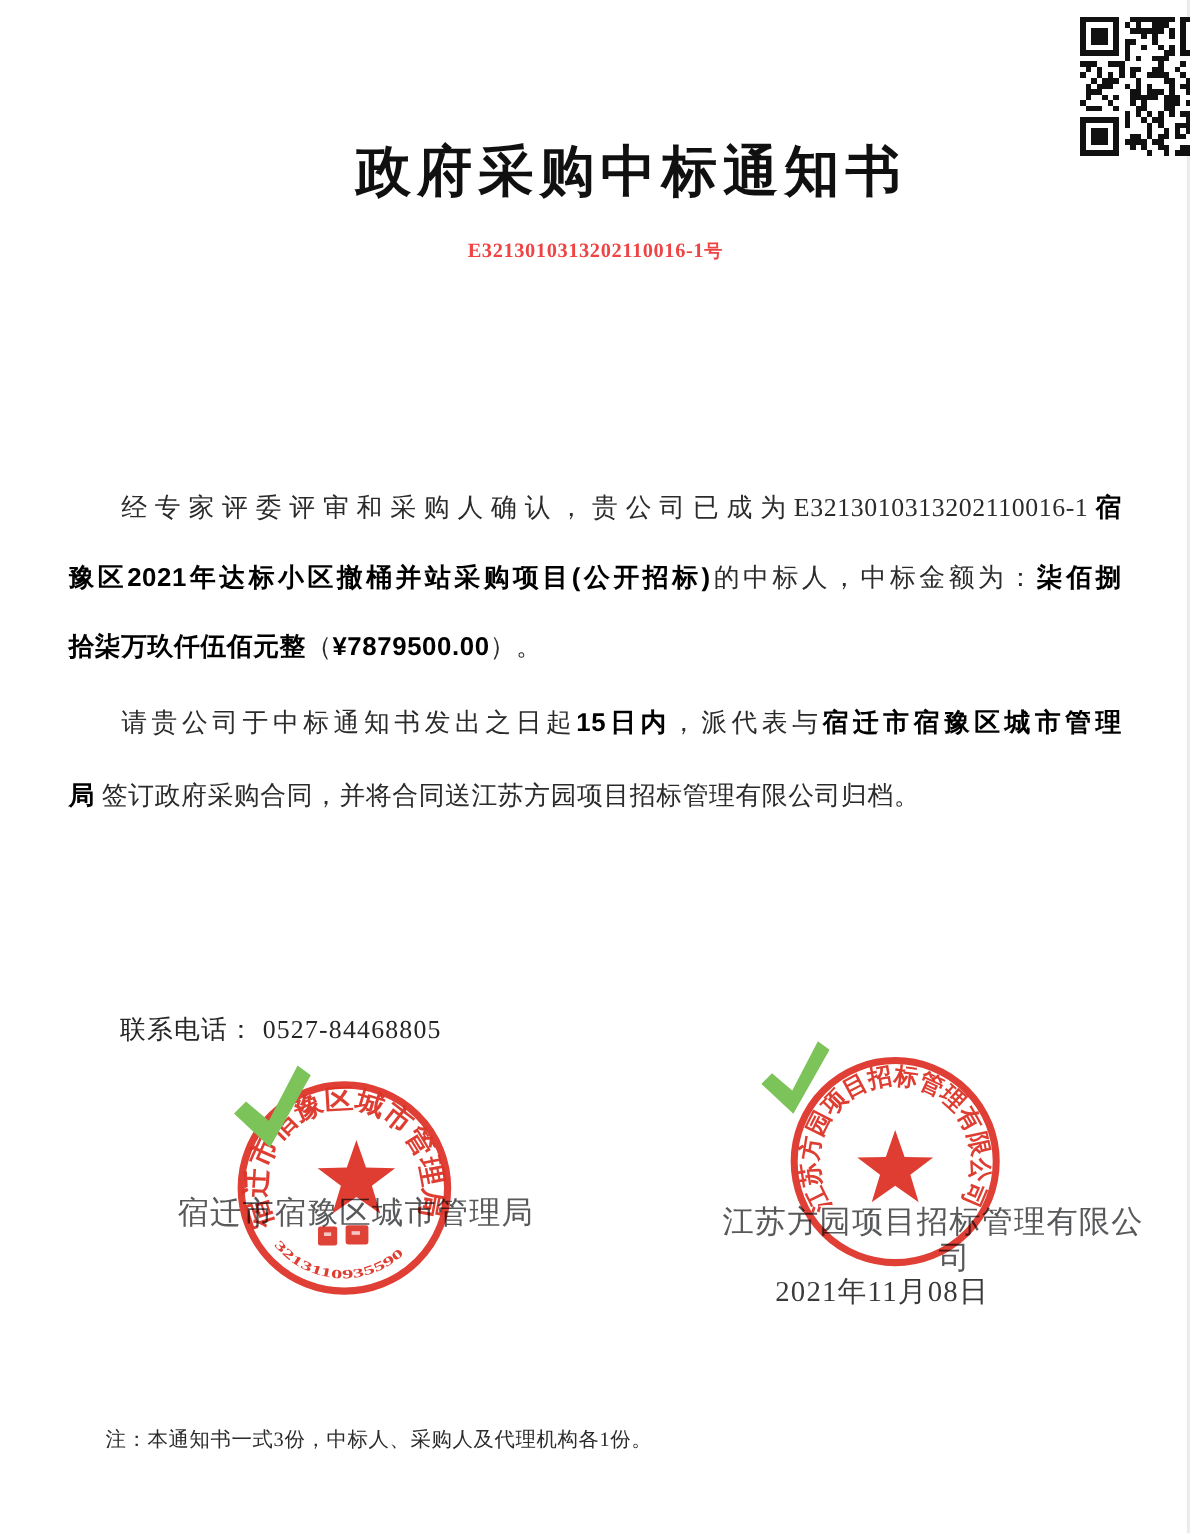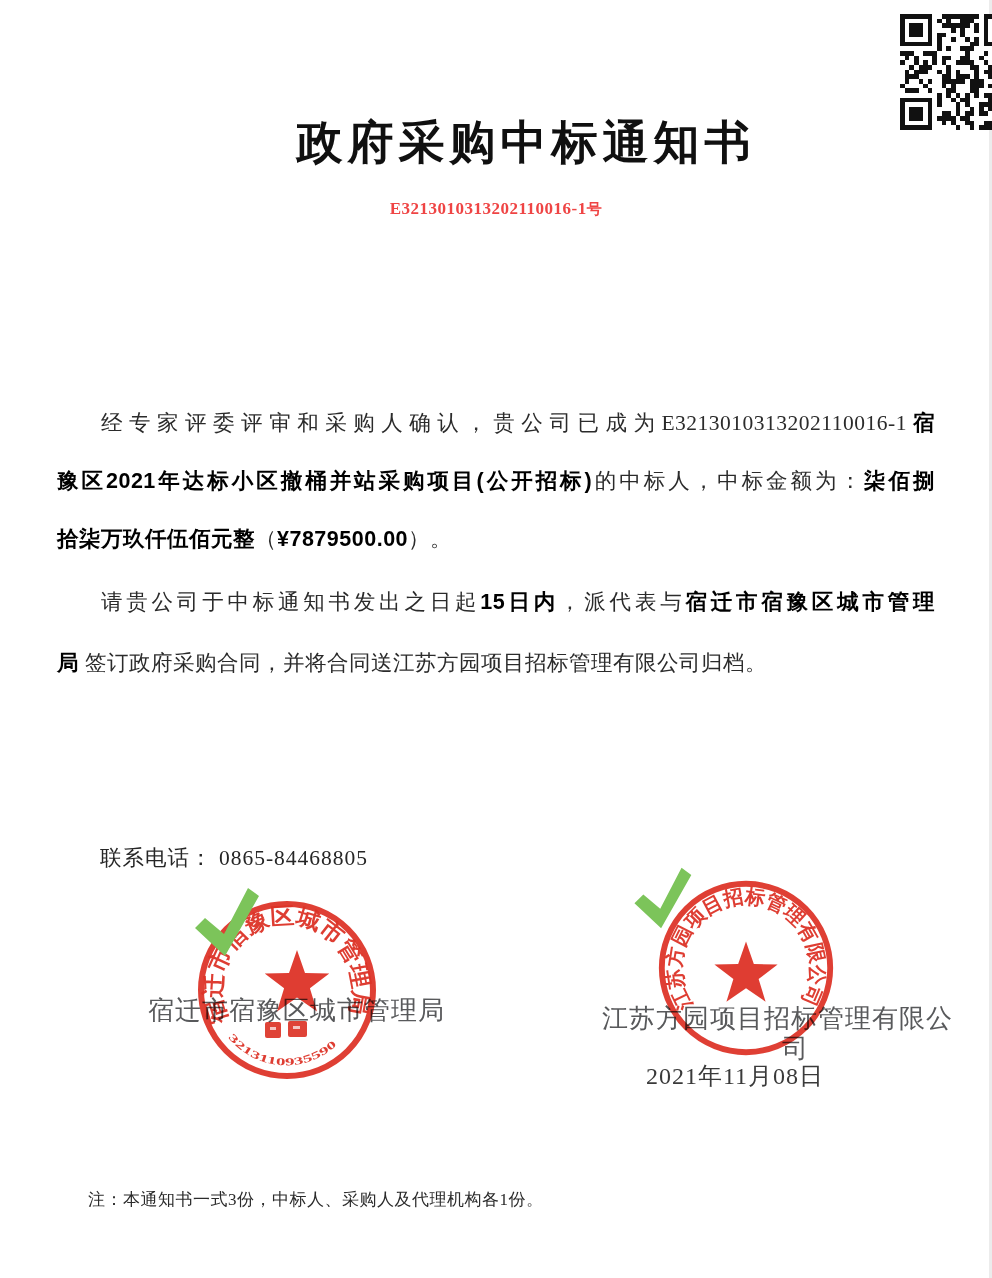--- a/index.html
+++ b/index.html
@@ -282,21 +282,21 @@
     <span class="b">拾柒万玖仟伍佰元整</span><span>（</span><span class="b">¥7879500.00</span><span>）。</span>
   </div>
 
   <div class="abs bodyline just indent" style="top:587px;">
     <span>请贵公司于中标通知书发出之日起</span><span class="b">15日内</span><span>，派代表与</span><span class="b">宿迁市宿豫区城市管理</span>
   </div>
   <div class="abs bodyline" style="top:648px;">
     <span class="b">局</span><span> 签订政府采购合同，并将合同送江苏方园项目招标管理有限公司归档。</span>
   </div>
 
-  <div class="abs contact" style="top:843px;">联系电话： 0865-84468805</div>
+  <div class="abs contact" style="top:843px;">联系电话： 0527-84468805</div>
 
   <div class="abs sign-gray" style="left:148px; top:993px;">宿迁市宿豫区城市管理局</div>
 
   <div class="abs sign-gray" style="left:602px; top:1001px;">江苏方园项目招标管理有限公</div>
   <div class="abs sign-gray" style="left:782px; top:1031px;">司</div>
 
   <svg class="abs stamp" style="left:192px; top:895px;" width="190" height="190" viewBox="0 0 190 190">
     <circle cx="95" cy="95" r="86" fill="none" stroke="#dd3327" stroke-width="6" opacity="0.94"></circle>
     <g transform="translate(10,-6)">
       <polygon points="95,61 103,84 127.3,84.5 107.9,99.2 115,122.5 95,108.6 75,122.5 82.1,99.2 62.7,84.5 87,84" fill="#dd3327" opacity="0.95"></polygon>

